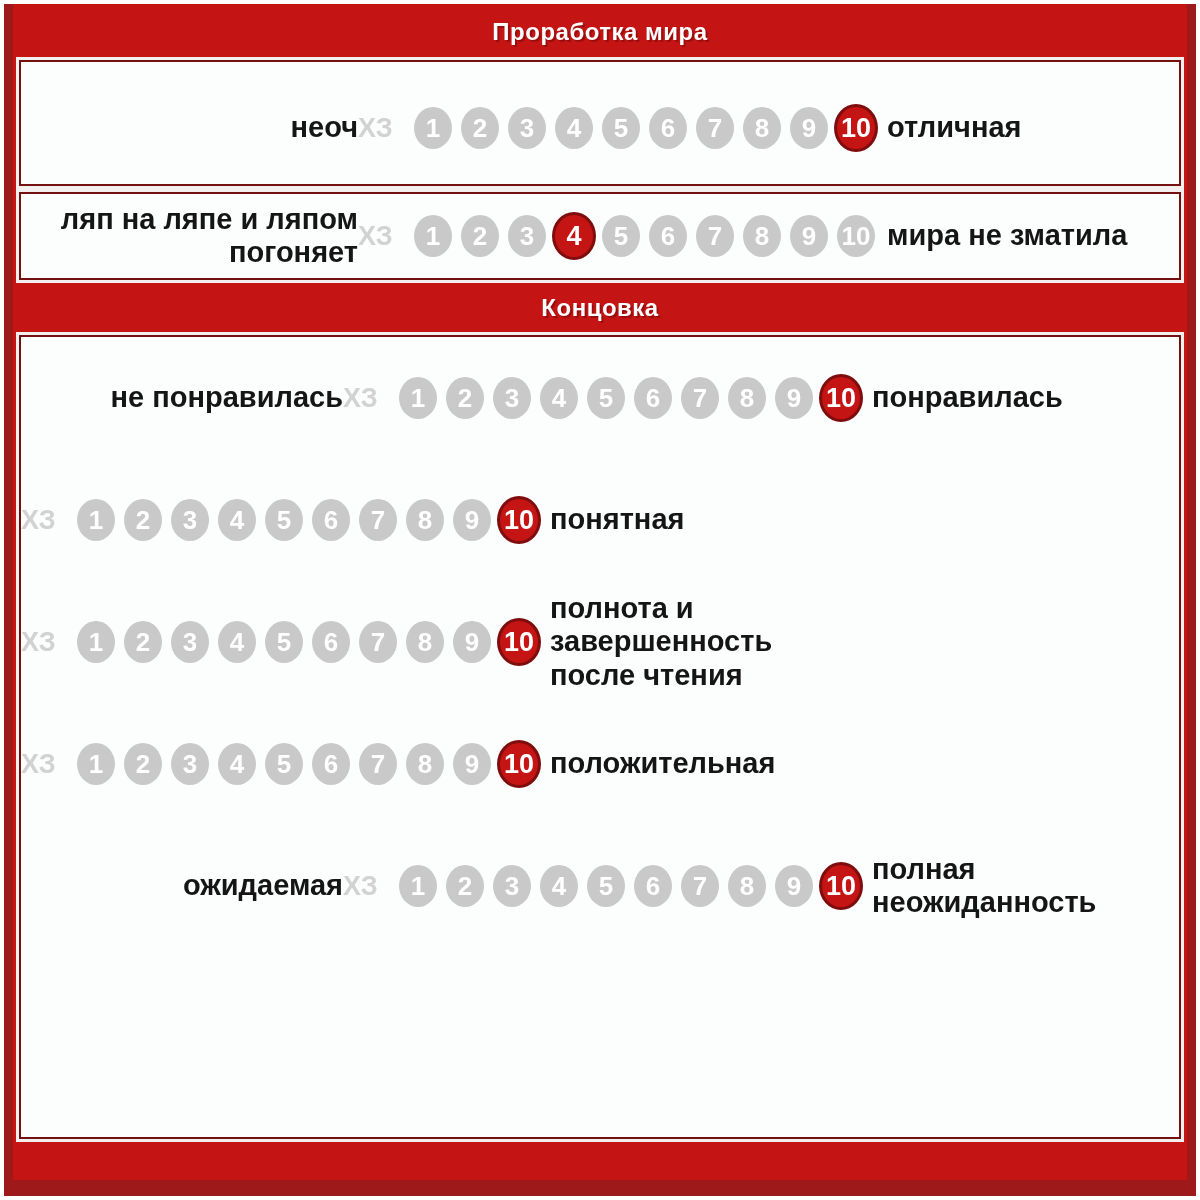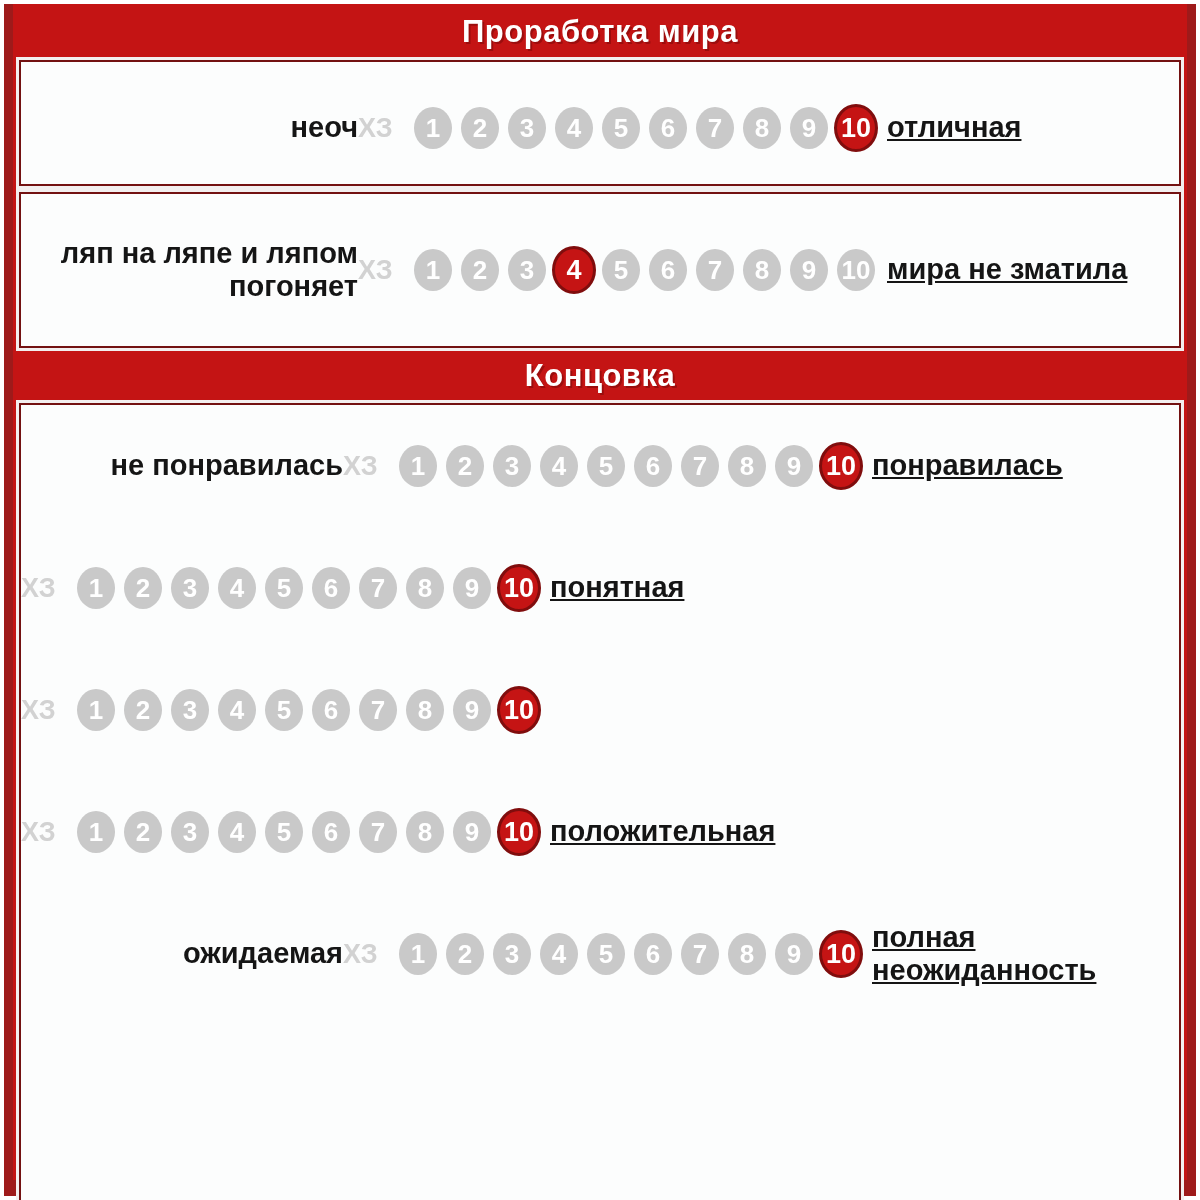--- a/index.html
+++ b/index.html
@@ -23,36 +23,36 @@
     flex-direction: column;
   }
   .section-header {
     height: 49px;
     flex: 0 0 auto;
     display: flex;
     align-items: center;
     justify-content: center;
     color: #ffffff;
     font-weight: bold;
-    font-size: 31px;
+    font-size: 24px;
     letter-spacing: 0.5px;
     text-shadow: 2px 2px 0 rgba(80, 0, 0, 0.35);
     border-radius: 14px;
   }
   .section-header.first { height: 53px; padding-top: 2px; box-sizing: border-box; }
   .box {
     background: #fcfdfd;
     border: 2px solid #731111;
     box-shadow: 0 0 0 3px #f3efef;
     margin: 3px 6px;
     box-sizing: border-box;
     flex: 0 0 auto;
   }
   .box-1 { height: 126px; padding-top: 10px; }
-  .box-2 { height: 156px; }
+  .box-2 { height: 88px; }
   .box-3 { height: 804px; margin-bottom: 18px; }
   .rating-row {
     display: flex;
     align-items: center;
     height: 122px;
   }
   .box-1 .rating-row, .box-2 .rating-row { height: 100%; margin-left: 15px; }
   .lbl {
     font-weight: bold;
     color: #151515;
@@ -61,21 +61,20 @@
     white-space: pre-line;
   }
   .lbl-left {
     width: 322px;
     flex: 0 0 322px;
     text-align: right;
   }
   .lbl-right {
     margin-left: 12px;
     text-align: left;
-    text-decoration: underline;
   }
   .xz {
     width: 52px;
     flex: 0 0 52px;
     text-align: left;
     color: #d2d2d2;
     font-weight: bold;
     font-size: 27px;
   }
   .scale {
@@ -200,20 +199,23 @@
           <span class="circle">2</span>
           <span class="circle">3</span>
           <span class="circle">4</span>
           <span class="circle">5</span>
           <span class="circle">6</span>
           <span class="circle">7</span>
           <span class="circle">8</span>
           <span class="circle">9</span>
           <span class="circle selected">10</span>
         </div>
+      <div class="lbl lbl-right">полнота и
+завершенность
+после чтения</div>
     </div>
 
     <div class="rating-row">
       <div class="xz">ХЗ</div>
       <div class="scale">
           <span class="circle">1</span>
           <span class="circle">2</span>
           <span class="circle">3</span>
           <span class="circle">4</span>
           <span class="circle">5</span>

